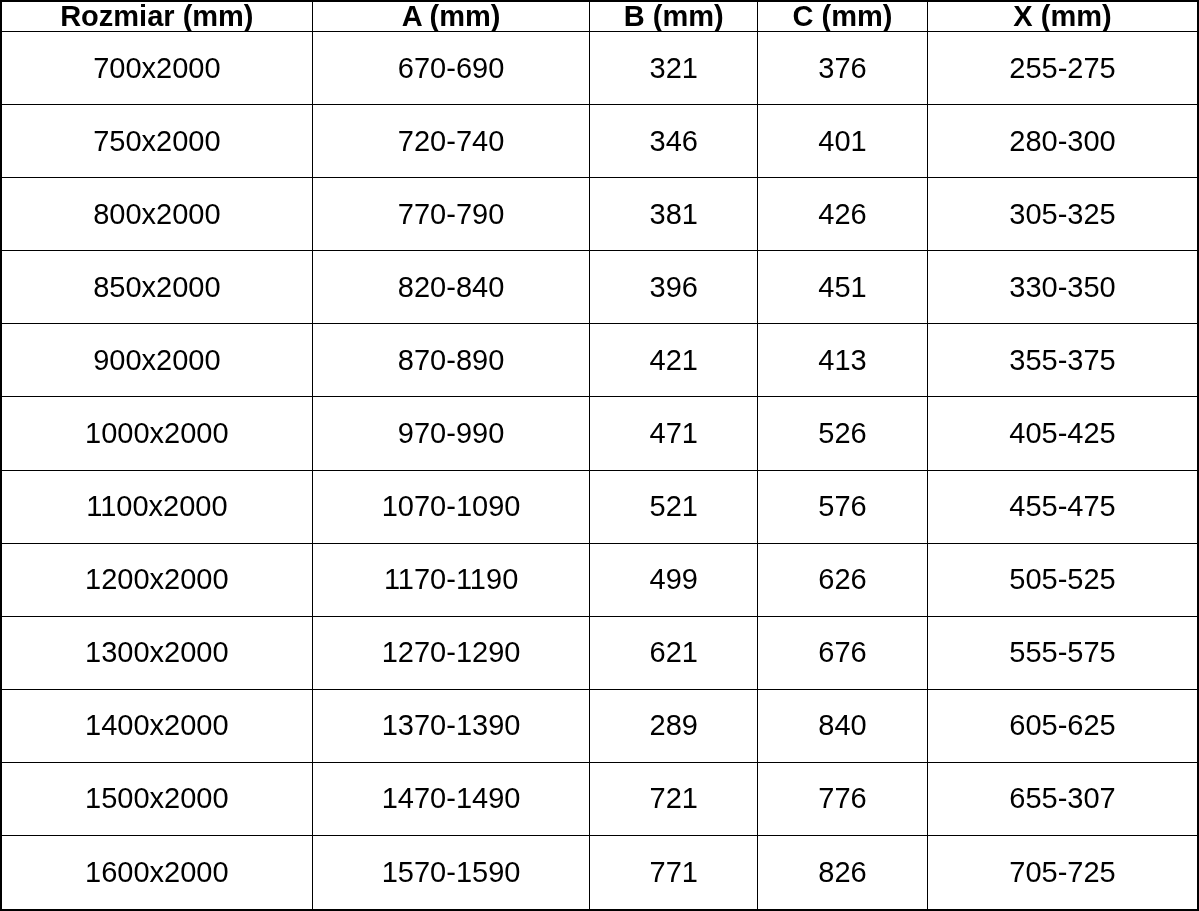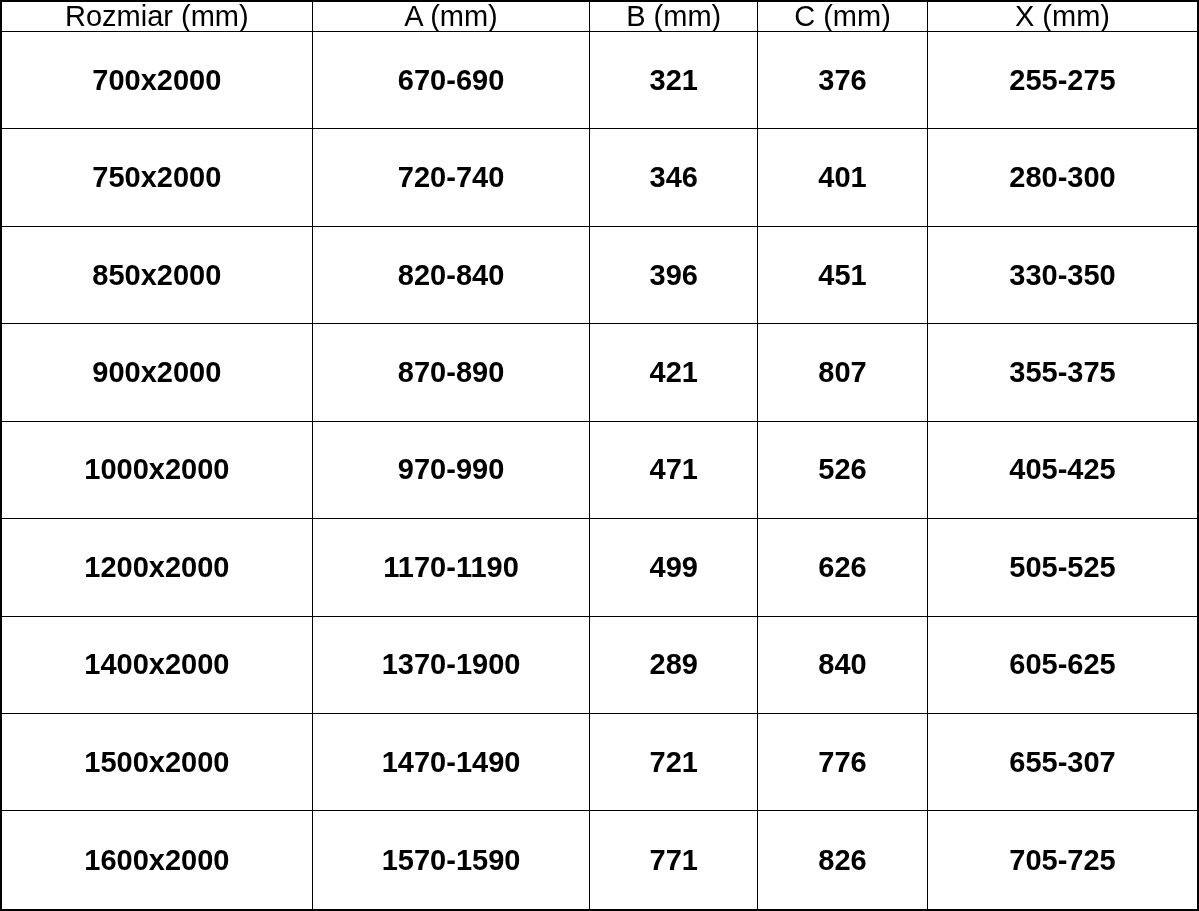--- a/index.html
+++ b/index.html
@@ -26,24 +26,24 @@
     border: 1.5px solid #000000;
     text-align: center;
     vertical-align: middle;
     font-size: 29px;
     line-height: 1;
     padding: 0;
     white-space: nowrap;
     overflow: hidden;
   }
   table.size-table th {
-    font-weight: normal;
+    font-weight: bold;
   }
   table.size-table td {
-    font-weight: bold;
+    font-weight: normal;
   }
   col.c-rozmiar { width: 26.0%; }
   col.c-a       { width: 23.2%; }
   col.c-b       { width: 14.0%; }
   col.c-c       { width: 14.2%; }
   col.c-x       { width: 22.6%; }
 </style>
 </head>
 <body>
 
@@ -73,50 +73,71 @@
         <td>255-275</td>
       </tr>
       <tr>
         <td>750x2000</td>
         <td>720-740</td>
         <td>346</td>
         <td>401</td>
         <td>280-300</td>
       </tr>
       <tr>
+        <td>800x2000</td>
+        <td>770-790</td>
+        <td>381</td>
+        <td>426</td>
+        <td>305-325</td>
+      </tr>
+      <tr>
         <td>850x2000</td>
         <td>820-840</td>
         <td>396</td>
         <td>451</td>
         <td>330-350</td>
       </tr>
       <tr>
         <td>900x2000</td>
         <td>870-890</td>
         <td>421</td>
-        <td>807</td>
+        <td>413</td>
         <td>355-375</td>
       </tr>
       <tr>
         <td>1000x2000</td>
         <td>970-990</td>
         <td>471</td>
         <td>526</td>
         <td>405-425</td>
       </tr>
       <tr>
+        <td>1100x2000</td>
+        <td>1070-1090</td>
+        <td>521</td>
+        <td>576</td>
+        <td>455-475</td>
+      </tr>
+      <tr>
         <td>1200x2000</td>
         <td>1170-1190</td>
         <td>499</td>
         <td>626</td>
         <td>505-525</td>
       </tr>
       <tr>
+        <td>1300x2000</td>
+        <td>1270-1290</td>
+        <td>621</td>
+        <td>676</td>
+        <td>555-575</td>
+      </tr>
+      <tr>
         <td>1400x2000</td>
-        <td>1370-1900</td>
+        <td>1370-1390</td>
         <td>289</td>
         <td>840</td>
         <td>605-625</td>
       </tr>
       <tr>
         <td>1500x2000</td>
         <td>1470-1490</td>
         <td>721</td>
         <td>776</td>
         <td>655-307</td>

